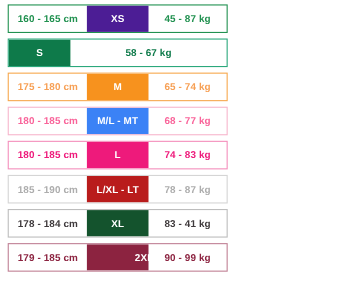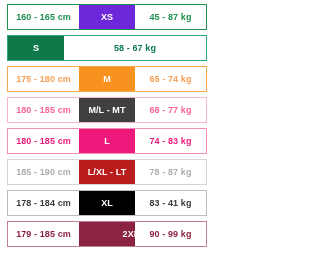--- a/index.html
+++ b/index.html
@@ -60,50 +60,50 @@
   .cell-weight {
     flex: 1 1 auto;
   }
 </style>
 </head>
 <body>
 
 <div id="size-chart">
     <div class="size-row" style="border-color: rgb(33, 145, 80);">
       <div class="cell cell-height" style="color: rgb(33, 145, 80);">160 - 165 cm</div>
-      <div class="cell cell-size" style="background: #6d28d9;">XS</div>
+      <div class="cell cell-size" style="background: #4c1d95;">XS</div>
       <div class="cell cell-weight" style="color: rgb(33, 145, 80);">45 - 87 kg</div>
     </div>
     <div class="size-row" style="border-color: rgb(43, 168, 124);">
       <div class="cell cell-size" style="background: rgb(14, 122, 74);">S</div>
       <div class="cell cell-weight" style="color: rgb(14, 122, 74);">58 - 67 kg</div>
     </div>
     <div class="size-row" style="border-color: rgb(247, 168, 78); justify-content: center;">
       <div class="cell cell-height" style="color: rgb(247, 160, 85);">175 - 180 cm</div>
       <div class="cell cell-size" style="background: rgb(247, 146, 30);">M</div>
       <div class="cell cell-weight" style="color: rgb(247, 160, 85);">65 - 74 kg</div>
     </div>
     <div class="size-row" style="border-color: rgb(247, 182, 204);">
       <div class="cell cell-height" style="color: rgb(249, 100, 154);">180 - 185 cm</div>
-      <div class="cell cell-size" style="background: #404040;">M/L - MT</div>
+      <div class="cell cell-size" style="background: #3b82f6;">M/L - MT</div>
       <div class="cell cell-weight" style="color: rgb(249, 100, 154);">68 - 77 kg</div>
     </div>
     <div class="size-row" style="border-color: rgb(244, 143, 188);">
       <div class="cell cell-height" style="color: rgb(238, 26, 123);">180 - 185 cm</div>
       <div class="cell cell-size" style="background: rgb(238, 26, 123);">L</div>
       <div class="cell cell-weight" style="color: rgb(238, 26, 123);">74 - 83 kg</div>
     </div>
     <div class="size-row" style="border-color: rgb(213, 213, 213);">
       <div class="cell cell-height" style="color: rgb(173, 173, 173);">185 - 190 cm</div>
       <div class="cell cell-size" style="background: #b91c1c;">L/XL - LT</div>
       <div class="cell cell-weight" style="color: rgb(173, 173, 173);">78 - 87 kg</div>
     </div>
     <div class="size-row" style="border-color: rgb(189, 189, 189);">
       <div class="cell cell-height" style="color: rgb(63, 58, 60);">178 - 184 cm</div>
-      <div class="cell cell-size" style="background: #000000;">XL</div>
+      <div class="cell cell-size" style="background: #14532d;">XL</div>
       <div class="cell cell-weight" style="color: rgb(63, 58, 60);">83 - 41 kg</div>
     </div>
     <div class="size-row" style="border-color: rgb(192, 128, 149);">
       <div class="cell cell-height" style="color: rgb(140, 35, 64);">179 - 185 cm</div>
       <div class="cell cell-size" style="background: rgb(140, 35, 64); padding-left: 48px;">2XL</div>
       <div class="cell cell-weight" style="color: rgb(140, 35, 64);">90 - 99 kg</div>
     </div>
   </div>
 
 </body></html>

